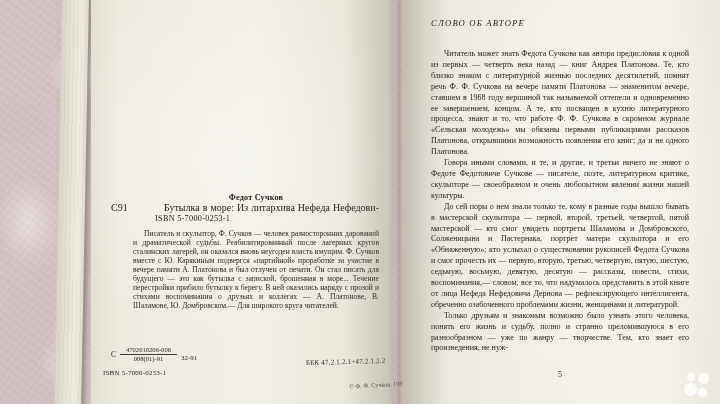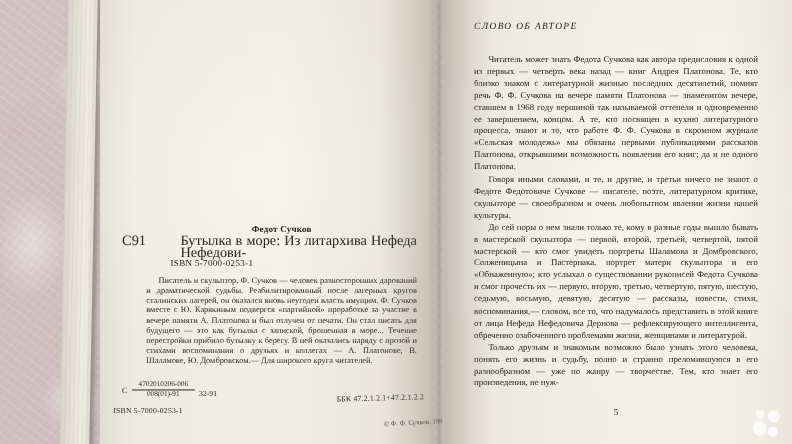--- a/index.html
+++ b/index.html
@@ -97,35 +97,35 @@
     background: radial-gradient(ellipse 280px 260px at 45% 40%, rgba(255,255,255,.35), rgba(255,255,255,0) 70%);
   }
   .page-tone-r{
     background: radial-gradient(ellipse 300px 280px at 55% 45%, rgba(255,255,255,.30), rgba(255,255,255,0) 72%);
   }
 
   
   .cip {
     position: absolute;
     left: 20px;
-    top: 208px;
+    top: 197px;
     width: 268px;
     color: #25231f;
   }
   .cip-author {
     text-align: center;
     font-weight: bold;
     font-size: 8.2px;
     letter-spacing: .2px;
     margin-left: 22px;
     margin-bottom: 1px;
   }
   .cip-title-row {
     display: flex;
-    font-size: 13px;
+    font-size: 10px;
     line-height: 10.6px;
     gap: 31px;
   }
   .cip-code {
     width: 22px;
     flex: 0 0 22px;
   }
   .cip-title {
     flex: 1;
     text-align: justify;

